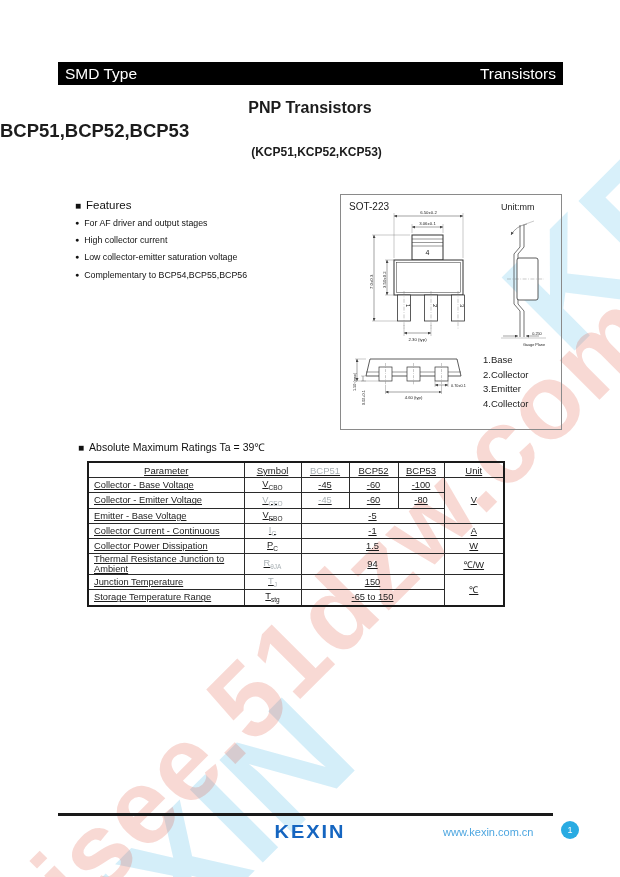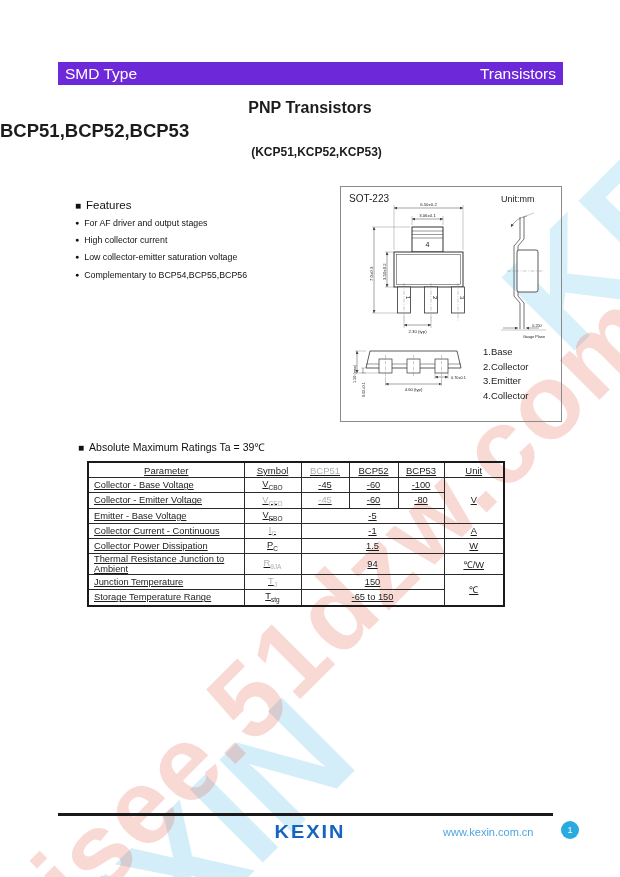--- a/index.html
+++ b/index.html
@@ -9,34 +9,34 @@
   }
   
   .wm{position:absolute;white-space:nowrap;font-weight:bold;transform-origin:0 0;
       transform:rotate(-45deg);pointer-events:none;z-index:0;}
   .wm-red{left:10px;top:852px;font-size:106px;letter-spacing:2px;color:rgba(223,82,60,0.22);}
   .wm-cyan-bl{left:-60px;top:990px;font-size:150px;color:rgba(41,171,226,0.20);}
   .wm-cyan-tr{left:470px;top:260px;font-size:150px;color:rgba(41,171,226,0.18);}
   .content{position:relative;z-index:1;}
   
   .bar{position:absolute;left:58px;top:62px;width:505px;height:23px;
-       background:#6d28d9;color:#ffffff;font-size:15.5px;line-height:23px;
+       background:#000000;color:#ffffff;font-size:15.5px;line-height:23px;
        display:flex;justify-content:space-between;padding:0 7px;box-sizing:border-box;}
   
   .t1{position:absolute;left:0;right:0;top:99px;text-align:center;font-size:16px;font-weight:bold;}
   .t2{position:absolute;left:0;right:0;top:120px;font-size:18.5px;font-weight:bold;}
   .t3{position:absolute;left:0;right:0;top:145px;text-align:center;font-size:12px;font-weight:bold;padding-left:13px;}
   
   .features{position:absolute;left:75px;top:199px;width:260px;}
   .feat-head{font-size:11.5px;color:#111;margin-bottom:7px;}
   .feat-head .sq{font-size:10px;margin-right:5px;}
   .feat-item{font-size:8.8px;color:#111;margin-bottom:7.2px;}
   .feat-item .bl{font-size:7px;margin-right:5px;vertical-align:1px;}
   
-  .pkgbox{position:absolute;left:340px;top:186px;width:222px;height:236px;
+  .pkgbox{position:absolute;left:340px;top:194px;width:222px;height:236px;
           border:1px solid #8a8a8a;box-sizing:border-box;padding-left:33px;}
   .pkgbox svg{position:absolute;left:0;top:0;}
   .pins{position:absolute;left:142px;top:158px;font-size:9.5px;line-height:14.5px;color:#222;}
   
   .rat-head{position:absolute;left:78px;top:440px;font-size:10.5px;color:#111;}
   .rat-head .sq{font-size:10px;margin-right:5px;}
   table.ratings{position:absolute;left:87px;top:461px;border-collapse:collapse;
                 table-layout:fixed;width:416px;font-size:9.3px;text-decoration:underline;}
   table.ratings th,table.ratings td{border:1px solid #2a2a2a;height:14.2px;
                 padding:0 2px;text-align:center;font-weight:normal;overflow:hidden;}

